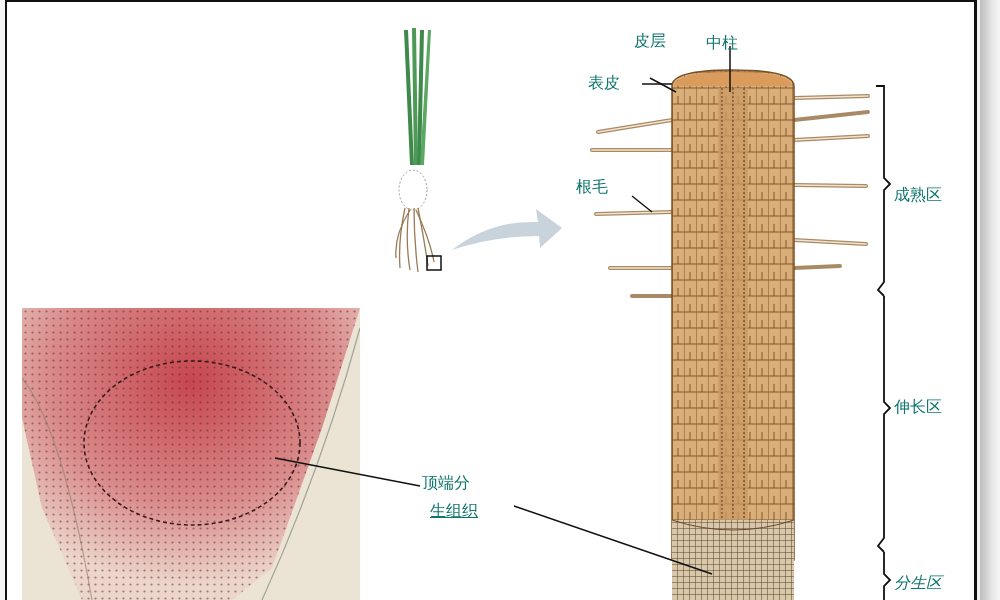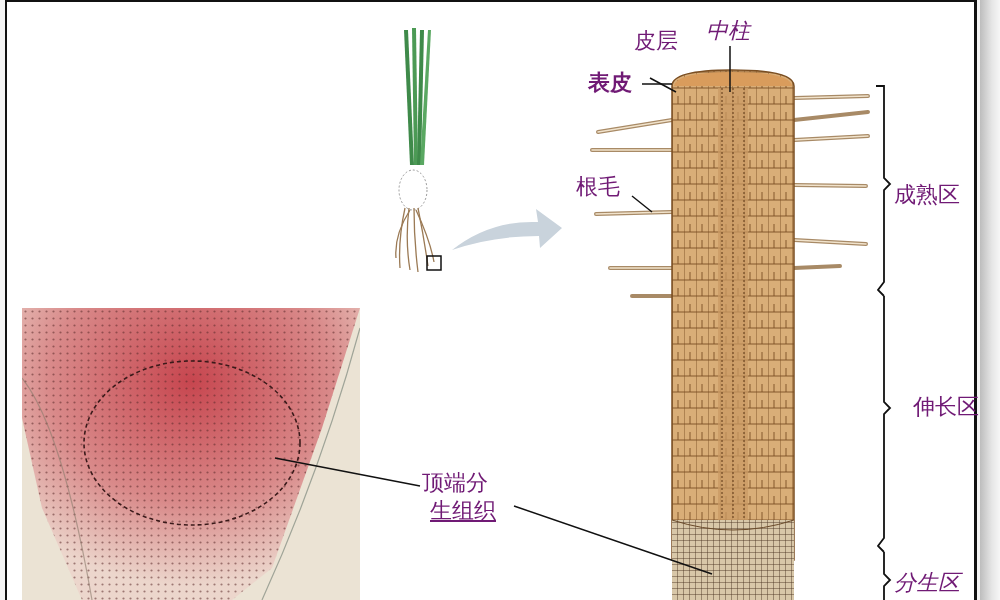--- a/index.html
+++ b/index.html
@@ -2,21 +2,21 @@
 <html><head>
 <meta charset="utf-8">
 <style>
   html,body{margin:0;padding:0;}
   body{width:1000px;height:600px;position:relative;overflow:hidden;background:#f4f4f4;
        font-family:"DejaVu Sans","Liberation Sans",sans-serif;}
   .frame{position:absolute;left:5px;top:0;width:972px;height:600px;background:#fff;
          border-left:2px solid #111;border-top:2px solid #111;border-right:3px solid #111;box-sizing:border-box;}
   .shadow{position:absolute;left:980px;top:0;width:20px;height:600px;
           background:linear-gradient(90deg,#bdbdbd,#e6e6e6 60%,#f6f6f6);}
-  .lbl{position:absolute;font-size:22px;color:#701a75;line-height:22px;white-space:nowrap;}
+  .lbl{position:absolute;font-size:16px;color:#0f766e;line-height:22px;white-space:nowrap;}
   .micro{position:absolute;left:22px;top:308px;width:338px;height:292px;overflow:hidden;
          background:#e9e0cf;}
   svg{position:absolute;left:0;top:0;}
 </style>
 </head>
 <body>
 
 <div class="shadow"></div>
 <div class="frame"></div>
 
@@ -115,20 +115,20 @@
   </g>
 
   <g stroke="#111" stroke-width="1.8" fill="none">
     <path d="M876,86 L884,86 L884,178 L890,184 L884,190 L884,282 L878,290 L884,296"></path>
     <path d="M884,296 L884,402 L890,408 L884,414 L884,538 L878,546 L884,552"></path>
     <path d="M884,552 L884,574 L890,580 L884,586 L884,600"></path>
   </g>
 </svg>
 
 <div class="lbl" style="left:634px;top:30px;">皮层</div>
-<div class="lbl" style="left:706px;top:20px;font-style:italic;">中柱</div>
-<div class="lbl" style="left:588px;top:72px;font-weight:bold;">表皮</div>
+<div class="lbl" style="left:706px;top:32px;">中柱</div>
+<div class="lbl" style="left:588px;top:72px;">表皮</div>
 <div class="lbl" style="left:576px;top:176px;text-align:center;">根毛</div>
 <div class="lbl" style="left:894px;top:184px;">成熟区</div>
-<div class="lbl" style="left:913px;top:396px;">伸长区</div>
+<div class="lbl" style="left:894px;top:396px;">伸长区</div>
 <div class="lbl" style="left:894px;top:572px;font-style:italic;">分生区</div>
 <div class="lbl" style="left:422px;top:472px;">顶端分</div>
 <div class="lbl" style="left:430px;top:500px;text-decoration:underline;">生组织</div>
 
 </body></html>

